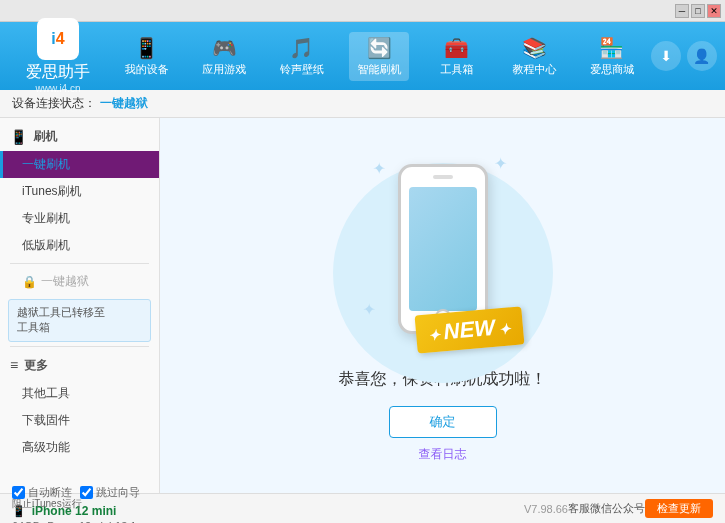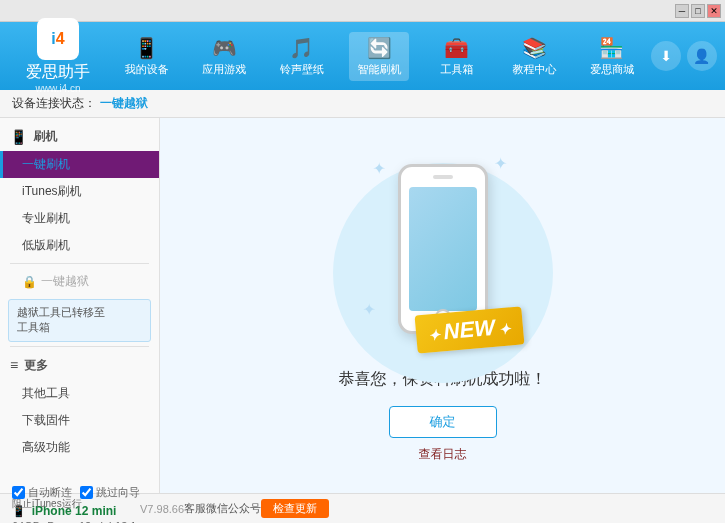--- a/index.html
+++ b/index.html
@@ -253,33 +253,34 @@
       border: 1px solid #1a9de0;
       color: #1a9de0;
       padding: 6px 40px;
       border-radius: 4px;
       cursor: pointer;
       font-size: 13px;
       margin-bottom: 8px;
     }
 
     .back-home-link {
-      color: #7f1d1d;
+      color: #8b5cf6;
       font-size: 12px;
       cursor: pointer;
       text-decoration: none;
     }
 
     
     .bottom-bar {
       height: 30px;
       background: #f5f5f5;
       border-top: 1px solid #ddd;
       display: flex;
       align-items: center;
+      justify-content: space-between;
       padding: 0 12px;
       font-size: 11px;
       color: #666;
     }
     .bottom-left { display: flex; align-items: center; gap: 10px; }
     .checkbox-item { display: flex; align-items: center; gap: 3px; cursor: pointer; }
     .checkbox-item input { cursor: pointer; }
     .device-info { display: flex; align-items: center; gap: 6px; }
     .device-name { color: #15803d; font-weight: bold; font-size: 12px; }
     .device-detail { color: #666; font-size: 11px; }

